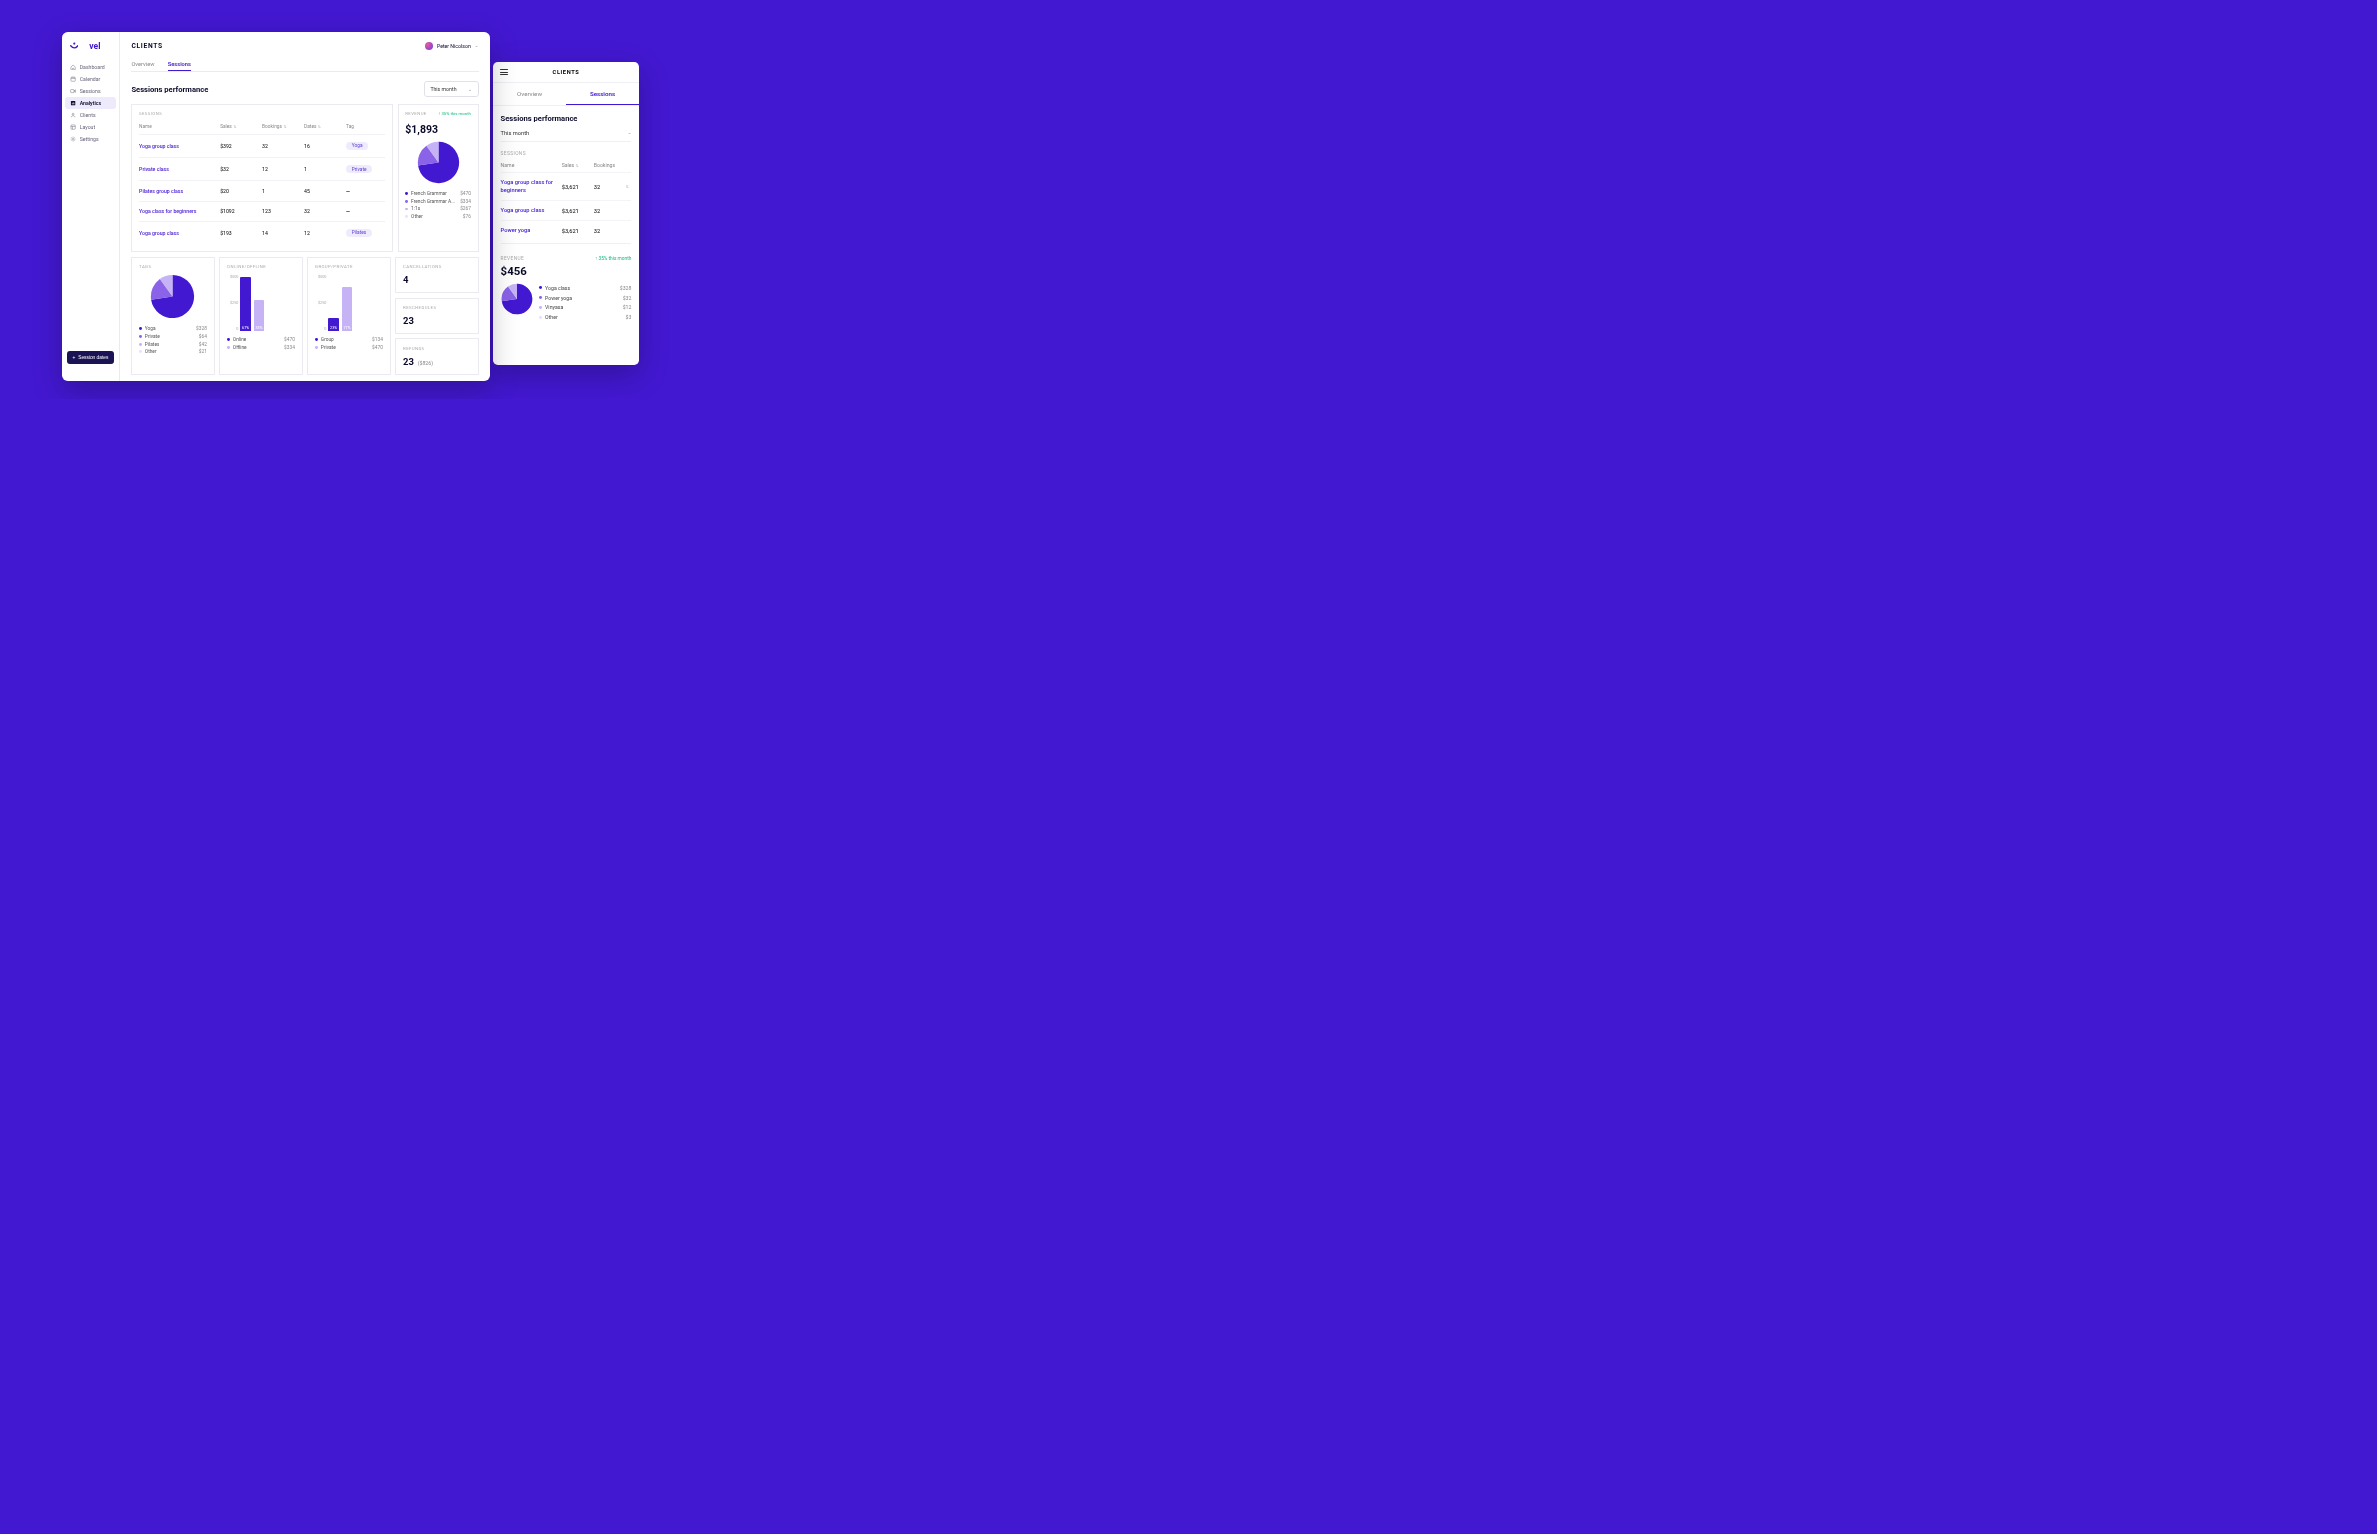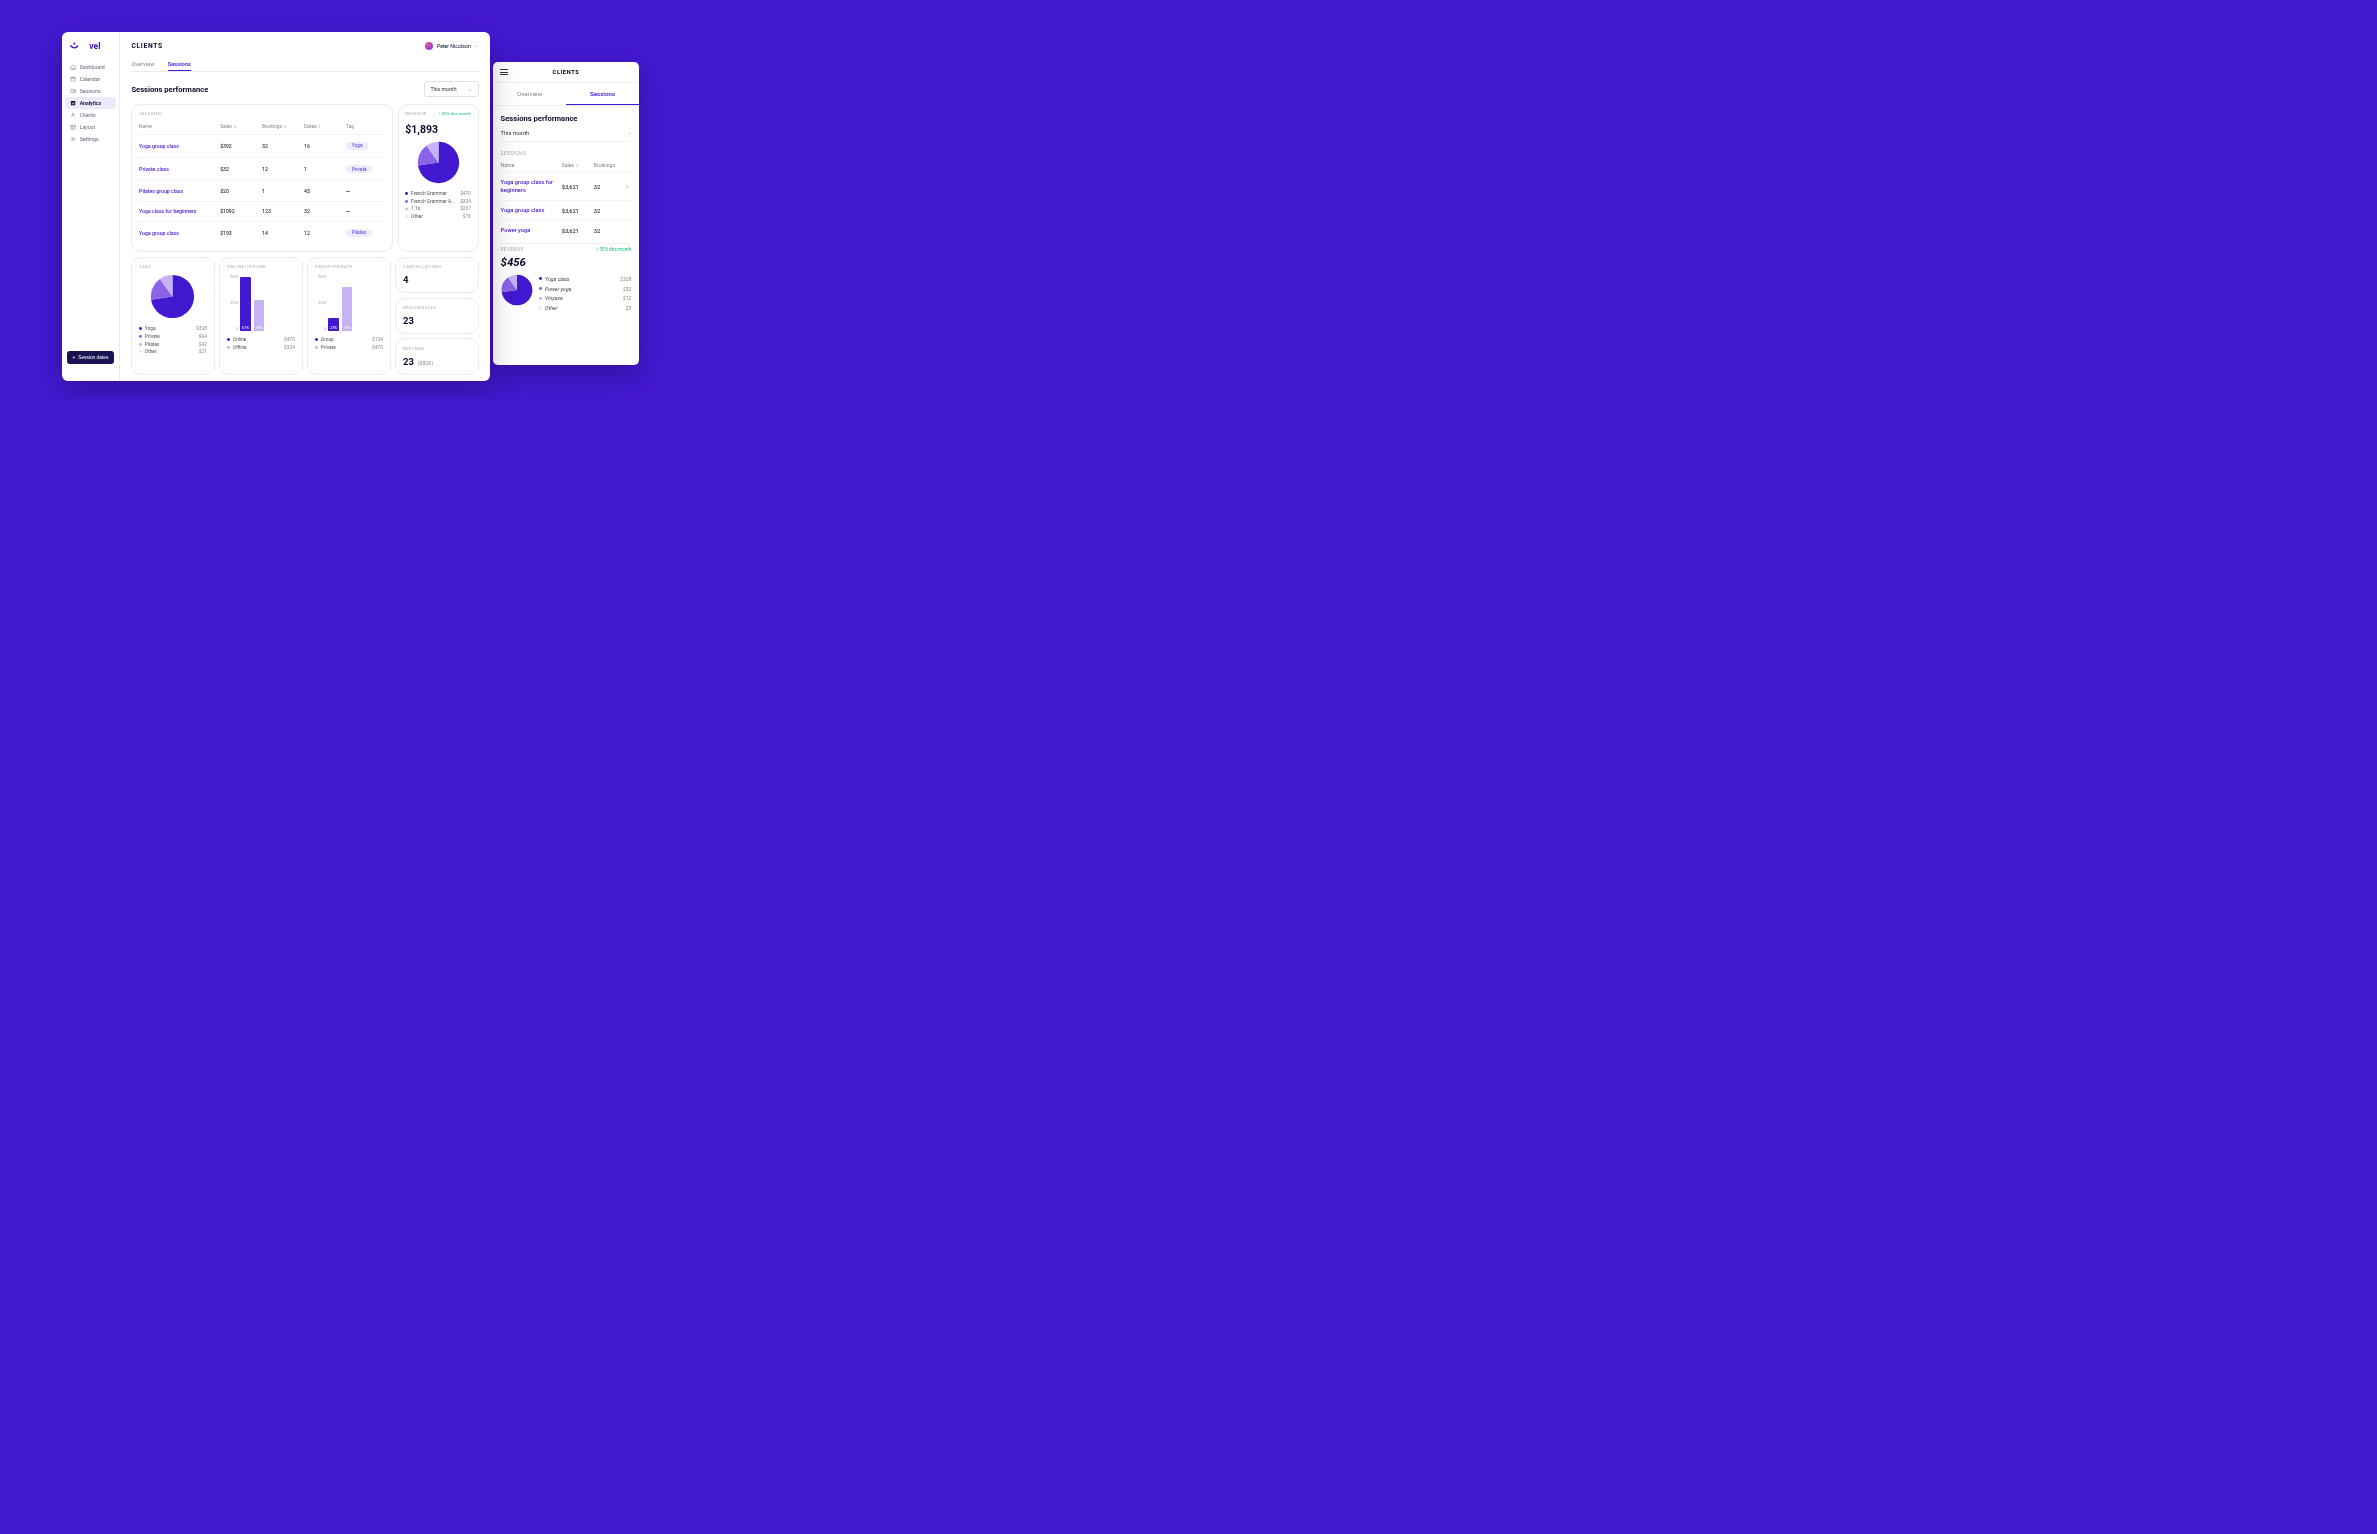--- a/index.html
+++ b/index.html
@@ -148,21 +148,21 @@
   background: #fff;
 }
 .grid-top {
   display: grid;
   grid-template-columns: 1fr 81px;
   gap: 4.8px;
   margin-bottom: 4.8px;
 }
 .card {
   border: 0.5px solid #eaeaf0;
-  border-radius: 10px;
+  border-radius: 0;
   padding: 6.7px;
   background: #fff;
 }
 .card-label {
   font-size: 4.3px;
   letter-spacing: 0.4px;
   color: #aaa;
   text-transform: uppercase;
   margin-bottom: 4.8px;
 }
@@ -368,23 +368,22 @@
   grid-template-columns: 2fr 1fr 1fr 5.7px;
   font-size: 5.7px;
   padding: 5.7px 0;
   border-top: 0.5px solid #f4f4f8;
   gap: 2.9px;
   align-items: center;
 }
 .m-row .name { color: #4318D1; font-weight: 500; line-height: 1.35; }
 .m-rev {
   border-top: 0.5px solid #efeff4;
-  padding-top: 3px;
+  padding-top: 12px;
   margin-top: 2.9px;
-  font-style: italic;
 }
 .m-rev-head {
   display: flex;
   justify-content: space-between;
   align-items: center;
   margin-bottom: 2.9px;
 }
 .m-big {
   font-size: 11.4px;
   font-weight: 700;

